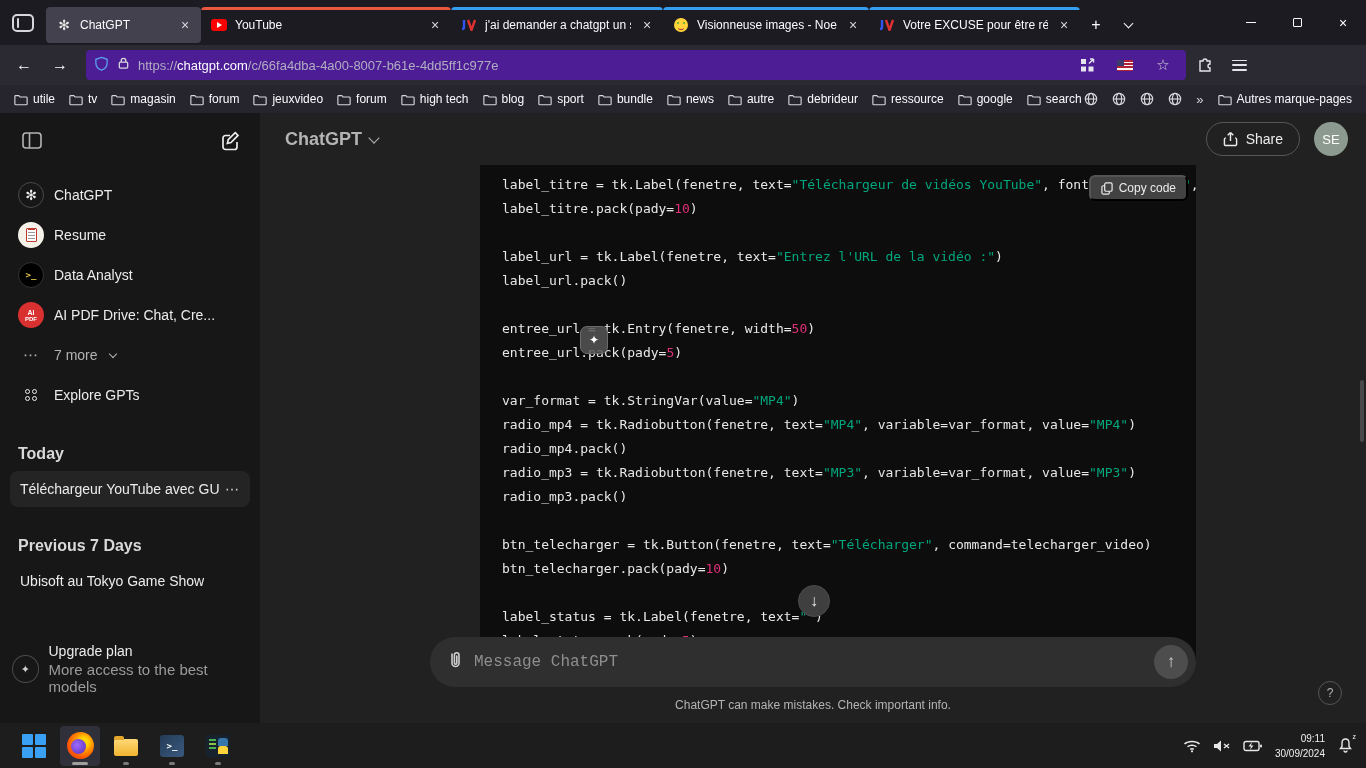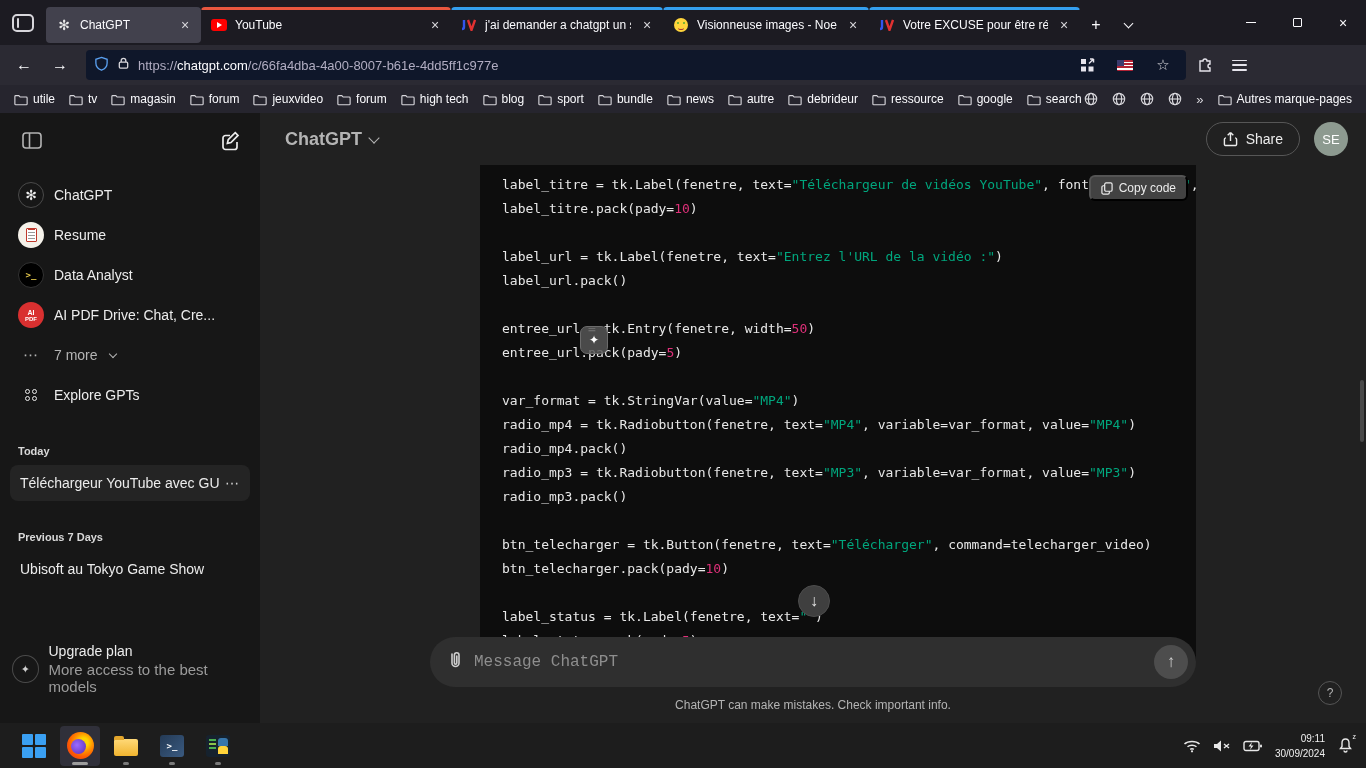--- a/index.html
+++ b/index.html
@@ -31,21 +31,21 @@
   .newtab-btn,.tablist-btn { width:32px; height:32px; margin-top:5px; display:flex; align-items:center; justify-content:center; font-size:16px; color:#fbfbfe; }
   .chev { width:7px; height:7px; border-right:1.6px solid #fbfbfe; border-bottom:1.6px solid #fbfbfe; transform:rotate(45deg); margin-top:-3px; }
   .win-controls { margin-left:auto; display:flex; height:45px; }
   .win-btn { width:46px; height:45px; display:flex; align-items:center; justify-content:center; color:#fbfbfe; font-size:14px; }
   .glyph-min { width:10px; height:1.5px; background:#fbfbfe; }
   .glyph-max { width:9px; height:9px; border:1.2px solid #fbfbfe; border-radius:1px; }
 
   .navbar { position:absolute; left:0; top:45px; width:1366px; height:40px; background:#2b2a33;
     display:flex; align-items:center; padding:0 8px; gap:4px; }
   .nav-arrow { width:32px; height:30px; display:flex; align-items:center; justify-content:center; font-size:16px; color:#fbfbfe; }
-  .urlbar { flex:0 0 auto; width:1100px; height:30px; margin-left:6px; background:#0f172a; border-radius:4px;
+  .urlbar { flex:0 0 auto; width:1100px; height:30px; margin-left:6px; background:#4c1d95; border-radius:4px;
     display:flex; align-items:center; padding:0 8px; gap:8px; font-size:13px; }
   .url-text { flex:1; white-space:nowrap; overflow:hidden; color:#b1adc2; }
   .url-text b { color:#fbfbfe; font-weight:400; }
   .flag { width:16px; height:11px; background:repeating-linear-gradient(#b22234 0 1.6px,#fff 1.6px 3.2px); position:relative; border-radius:1px; }
   .flag::after { content:""; position:absolute; left:0; top:0; width:7px; height:6px; background:#3c3b6e; }
   .star-glyph { font-size:15px; color:#d7d6db; }
   .hamburger { width:15px; height:11px; display:flex; flex-direction:column; justify-content:space-between; }
   .hamburger i { height:1.6px; background:#e6e4ec; border-radius:1px; }
   .toolbar-btn { width:30px; height:30px; display:flex; align-items:center; justify-content:center; }
 
@@ -74,21 +74,21 @@
   .ic-data { background:#000; border:1px solid #333; color:#e6c94c; font-family:"DejaVu Sans Mono",monospace; font-size:9px; font-weight:bold; }
   .ic-aipdf { background:#d93030; color:#fff; flex-direction:column; line-height:1; }
   .ic-aipdf .l1 { font-size:7px; font-weight:bold; } .ic-aipdf .l2 { font-size:6px; font-weight:bold; }
   .sb-more { color:#b4b4b4; }
   .sb-more .dots { width:26px; text-align:center; font-size:15px; letter-spacing:1px; }
   .chev-sm { width:6px; height:6px; border-right:1.4px solid #b4b4b4; border-bottom:1.4px solid #b4b4b4; transform:rotate(45deg); margin:-2px 0 0 2px; }
   .ic-explore { width:26px; display:flex; align-items:center; justify-content:center; }
   .ic-explore i { width:12px; height:12px; display:grid; grid-template-columns:1fr 1fr; gap:2px; }
   .ic-explore b { width:5px; height:5px; border:1.5px solid #ececec; border-radius:50%; }
   .sb-section { margin-top:30px; padding:0 10px; }
-  .sb-label { font-size:11px; font-weight:bold; color:#d9d9d9; padding:0 8px 8px; }
+  .sb-label { font-size:16px; font-weight:bold; color:#d9d9d9; padding:0 8px 8px; }
   .chat-row { height:36px; display:flex; align-items:center; padding:0 10px; border-radius:8px; gap:6px; }
   .chat-row.active { background:#242424; }
   .chat-title { flex:1; white-space:nowrap; overflow:hidden; }
   .chat-menu { color:#cfcfcf; font-size:14px; letter-spacing:1px; }
   .upgrade { position:absolute; left:12px; right:12px; bottom:28px; display:flex; align-items:center; gap:10px; }
   .up-ic { width:28px; height:28px; border:1px solid #4a4a4a; border-radius:50%; display:flex; align-items:center; justify-content:center; color:#cfcfcf; font-size:11px; }
   .up-title { font-size:14px; color:#ececec; }
   .up-sub { font-size:15px; color:#9b9b9b; margin-top:2px; }
 
   .main { position:relative; flex:1; height:610px; background:#212121; overflow:hidden; }

